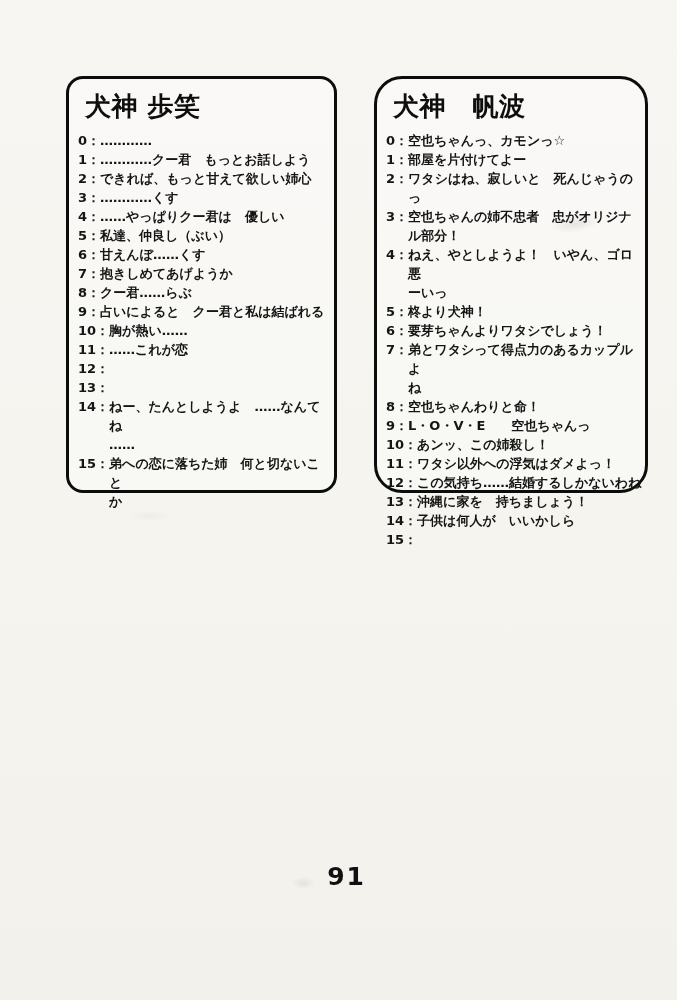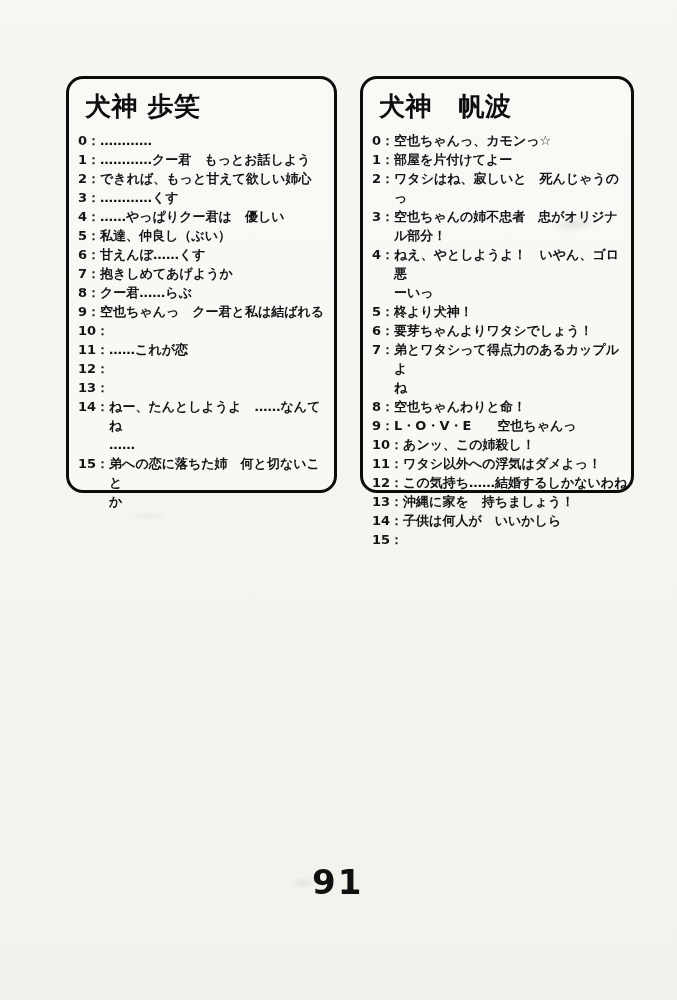--- a/index.html
+++ b/index.html
@@ -15,21 +15,21 @@
   }
   .card{
     position:absolute;
     top:76px;height:417px;
     border:3.5px solid #0c0c0c;
     border-radius:17px;
     background:rgba(255,255,255,0.35);
     box-sizing:border-box;
   }
   .card-left{left:66px;width:271px;}
-  .card-right{left:360px;width:274px;}
+  .card-right{left:374px;width:274px;border-radius:28px;}
   .card-title{
     font-size:26px;
     font-weight:bold;
     color:#0e0e0e;
     margin:12px 8px 9px 16px;
     line-height:1.2;
     letter-spacing:0.5px;
     white-space:pre;
   }
   .card-list{
@@ -41,22 +41,22 @@
     line-height:19px;
     font-weight:bold;
     color:#151515;
   }
   .item-num{white-space:nowrap;}
   .item-text{flex:1;white-space:pre-wrap;}
   .page-number{
     position:absolute;
     left:312px;top:862px;
     width:54px;
-    text-align:left;
-    font-size:34px;
+    text-align:right;
+    font-size:25px;
     font-weight:bold;
     letter-spacing:2px;
     color:#101010;
   }
   .smudge{
     position:absolute;
     border-radius:50%;
     pointer-events:none;
   }
   .smudge-1{
@@ -112,24 +112,25 @@
         <div class="item">
           <span class="item-num">7：</span>
           <span class="item-text">抱きしめてあげようか</span>
         </div>
         <div class="item">
           <span class="item-num">8：</span>
           <span class="item-text">クー君……らぶ</span>
         </div>
         <div class="item">
           <span class="item-num">9：</span>
-          <span class="item-text">空也ちゃんっ　クー君と私は結ばれる</span>
+          <span class="item-text">占いによると　クー君と私は結ばれる</span>
         </div>
         <div class="item">
           <span class="item-num">10：</span>
+          <span class="item-text">胸が熱い……</span>
         </div>
         <div class="item">
           <span class="item-num">11：</span>
           <span class="item-text">……これが恋</span>
         </div>
         <div class="item">
           <span class="item-num">12：</span>
         </div>
         <div class="item">
           <span class="item-num">13：</span>

